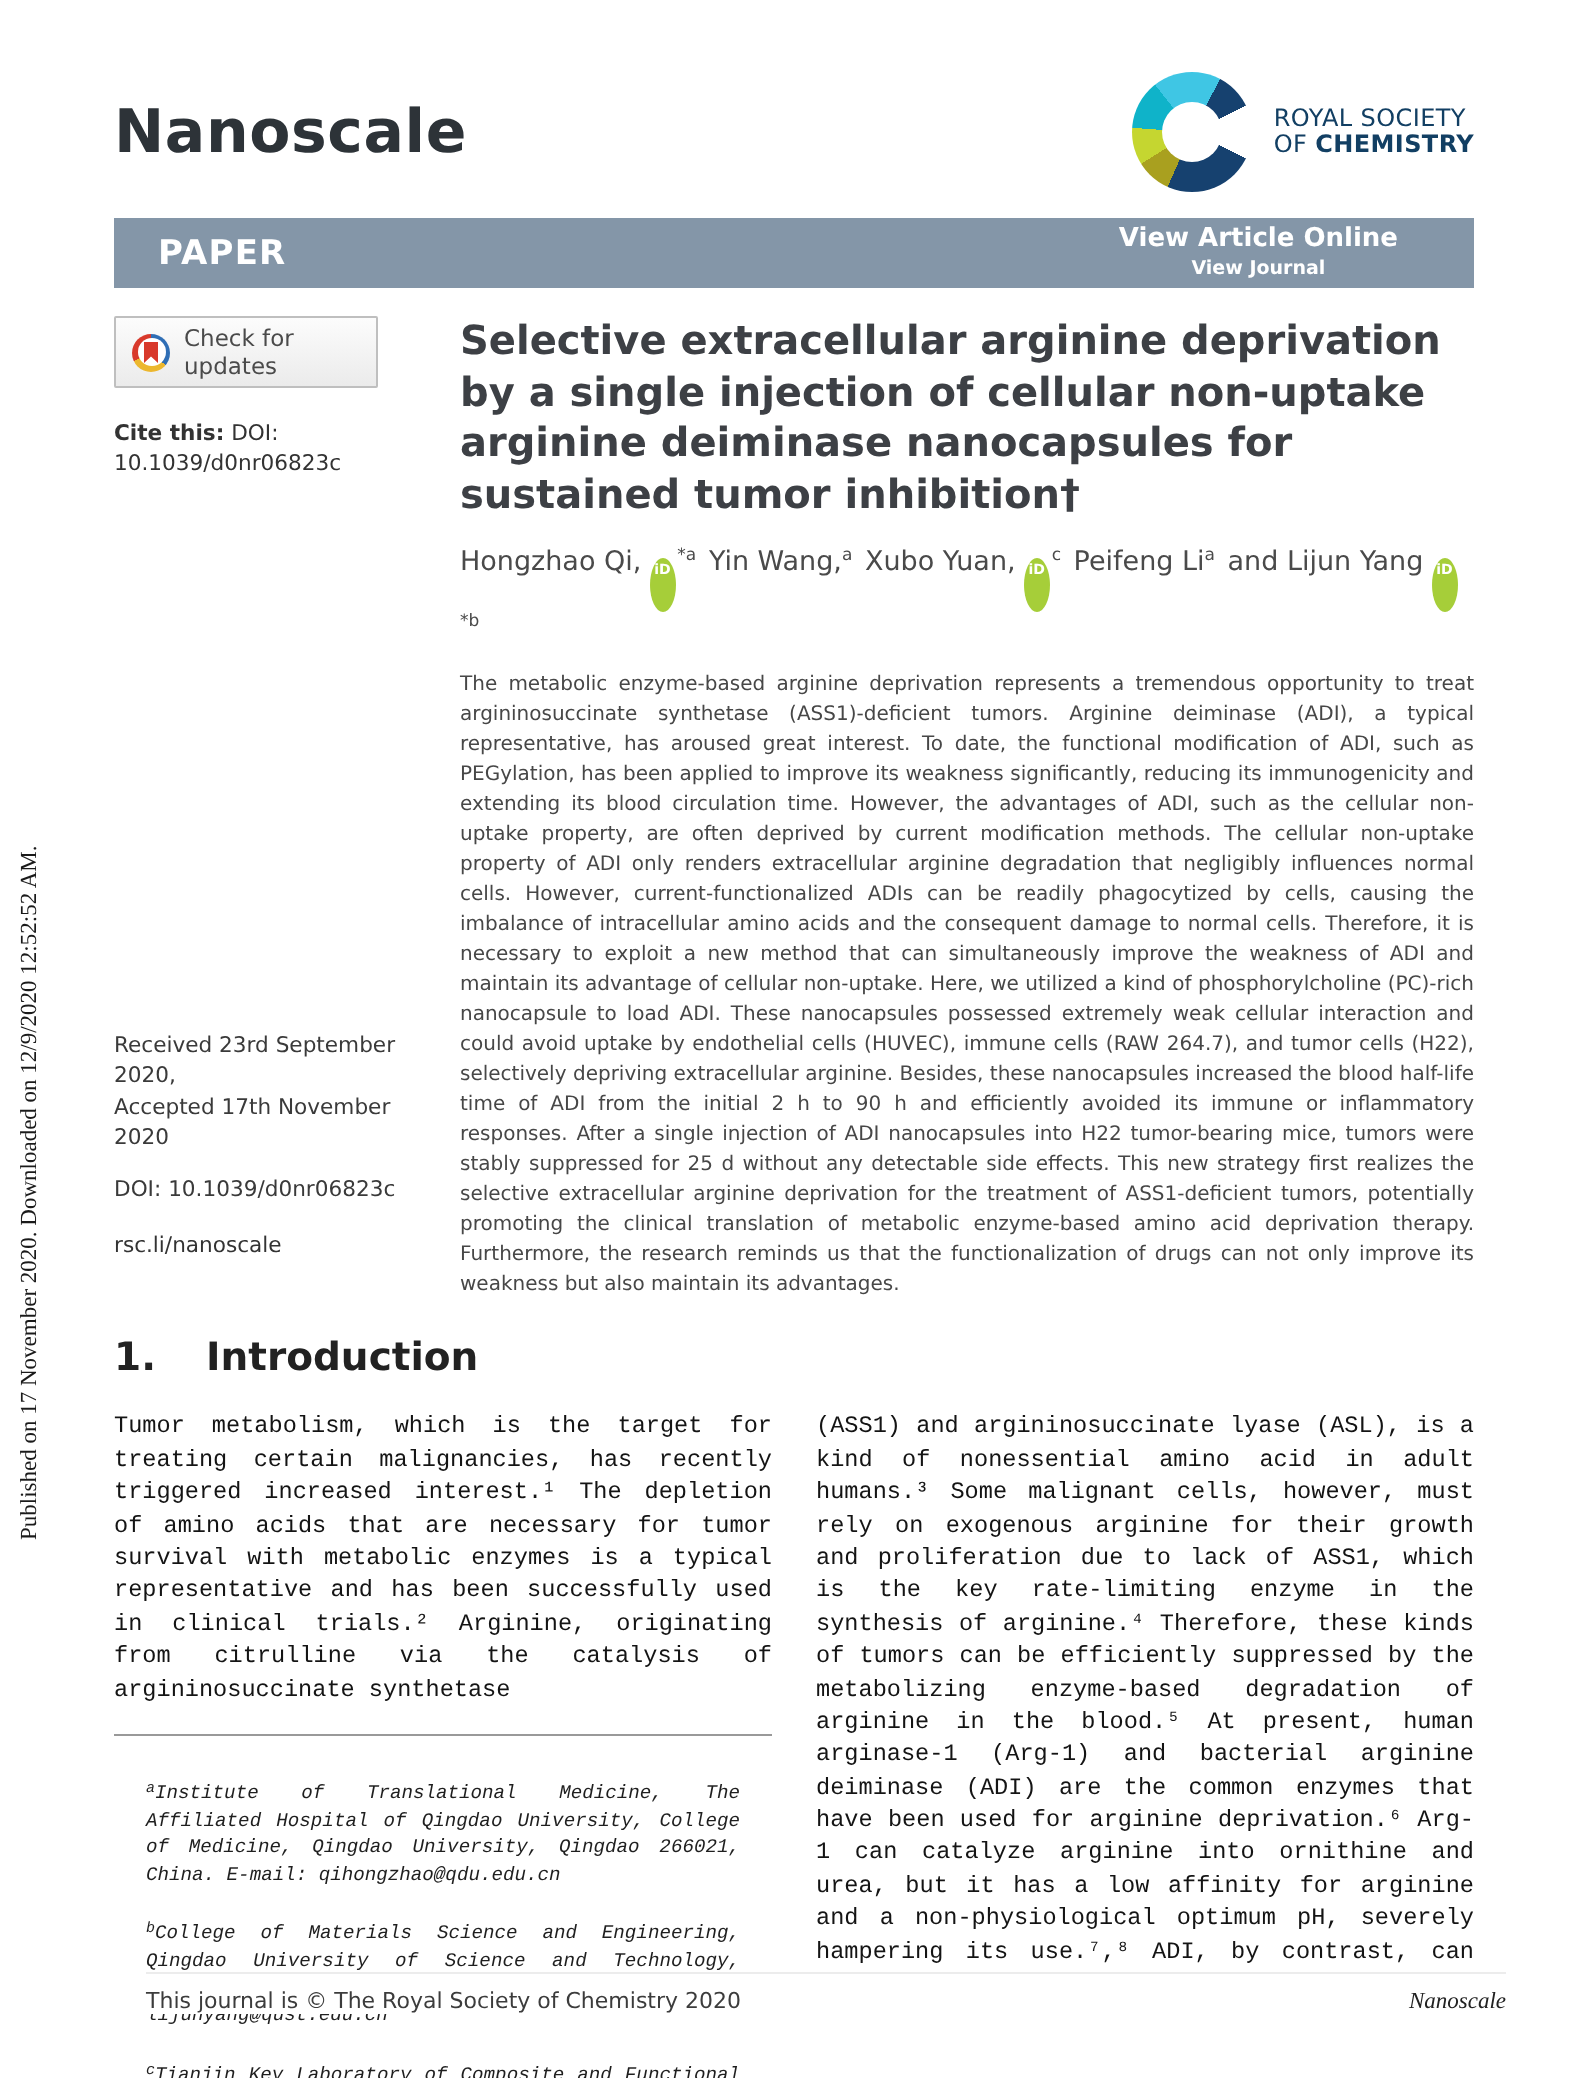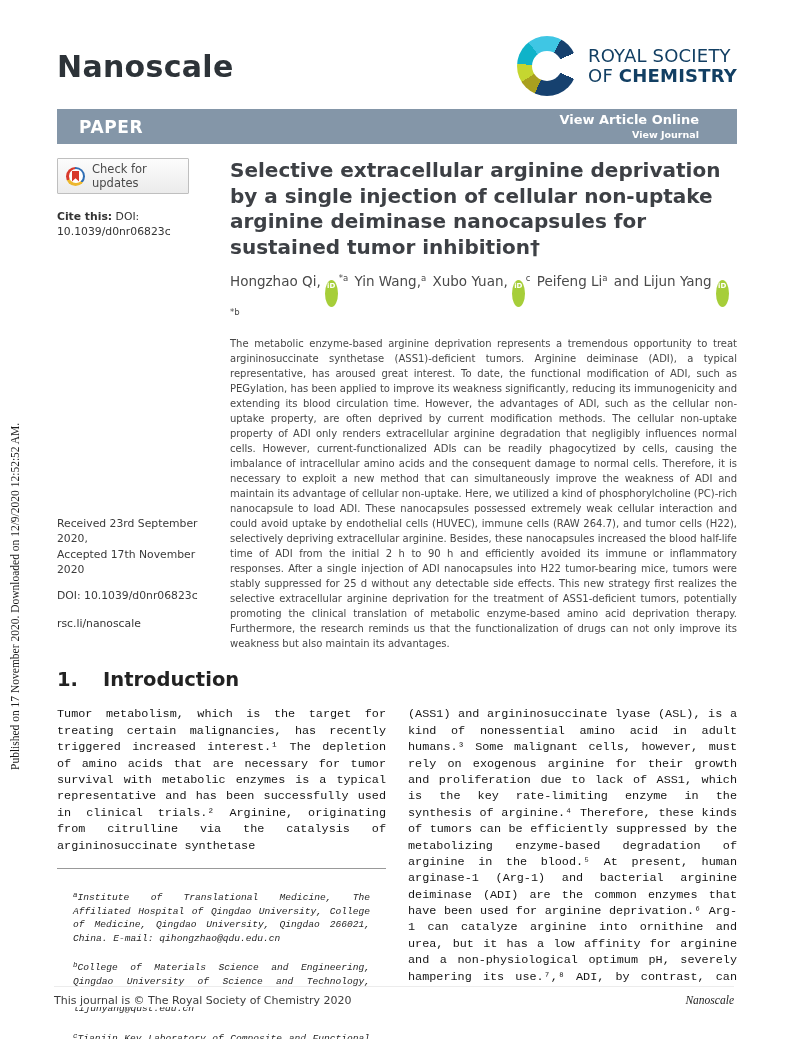--- a/index.html
+++ b/index.html
@@ -20,28 +20,28 @@
 
   
   .header { margin-top:36px; display:flex; justify-content:space-between; align-items:center; }
   .journal-title { font-size:30px; font-weight:700; color:#2d3338; letter-spacing:0.3px; }
   .rsc-logo { display:flex; align-items:center; gap:11px; }
   .rsc-ring { position:relative; width:60px; height:60px; border-radius:50%; flex:0 0 auto;
     background:conic-gradient(#3fc6e4 0deg 28deg,#16416f 28deg 64deg,#ffffff 64deg 116deg,
       #16416f 116deg 204deg,#a9a01f 204deg 238deg,#c5d630 238deg 274deg,
       #0fb3c9 274deg 322deg,#3fc6e4 322deg 360deg); }
   .rsc-ring::after { content:""; position:absolute; inset:15px; background:#fff; border-radius:50%; }
-  .rsc-text { font-size:18px; line-height:1.12; color:#123f63; font-weight:500; letter-spacing:0.2px; }
+  .rsc-text { font-size:12px; line-height:1.12; color:#123f63; font-weight:500; letter-spacing:0.2px; }
   .rsc-text b { font-weight:800; }
 
   
   .banner { margin-top:13px; height:35px; background:#8496a8; color:#fff;
     display:flex; justify-content:space-between; align-items:center; padding:0 38px 0 22px; }
   .banner-label { font-size:17px; font-weight:700; letter-spacing:0.6px; }
-  .banner-links { text-align:right; line-height:1.25; }
+  .banner-links { text-align:center; line-height:1.25; }
   .view-online { font-size:13px; font-weight:700; cursor:pointer; }
   .view-journal { font-size:9.5px; font-weight:600; cursor:pointer; }
 
   
   .article-head { margin-top:14px; display:grid; grid-template-columns:173px 1fr; }
   .meta-col { display:flex; flex-direction:column; padding-right:10px; }
   .check-badge { width:132px; border:1px solid #bfbfbf; border-radius:1px;
     background:linear-gradient(#fcfcfc,#ebebeb); display:flex; align-items:center; gap:7px;
     padding:3px 8px; cursor:pointer; }
   .check-badge-label { font-size:11.5px; color:#4a4a4a; }
@@ -73,21 +73,21 @@
   .columns { margin-top:15px; display:grid; grid-template-columns:1fr 1fr; column-gap:22px;
     font-family:Liberation Mono, monospace; font-size:11.8px; line-height:1.39;
     text-align:justify; color:#141414; }
   .col-right { max-height:282px; overflow:hidden; }
   .footnotes { margin-top:14px; border-top:1px solid #999; padding-top:6px;
     font-size:9.6px; font-style:italic; line-height:1.42; color:#1f1f1f; text-align:justify; }
   .fn { margin:16px; }
   .fn-sup { font-size:7.5px; position:relative; top:-3px; font-style:italic; }
 
   
-  .footer { position:absolute; left:54px; width:680px; top:986px; background:#fff;
+  .footer { position:absolute; left:73px; width:680px; top:986px; background:#fff;
     border-top:1px solid #ececec; padding-top:7px;
     display:flex; justify-content:space-between; align-items:baseline; }
   .footer-left { font-size:11px; color:#3c3c3c; }
   .footer-right { font-family:"Liberation Serif", serif; font-style:italic; font-size:11.5px; color:#222; }
 </style>
 </head>
 <body>
 
 <div class="page">
 

